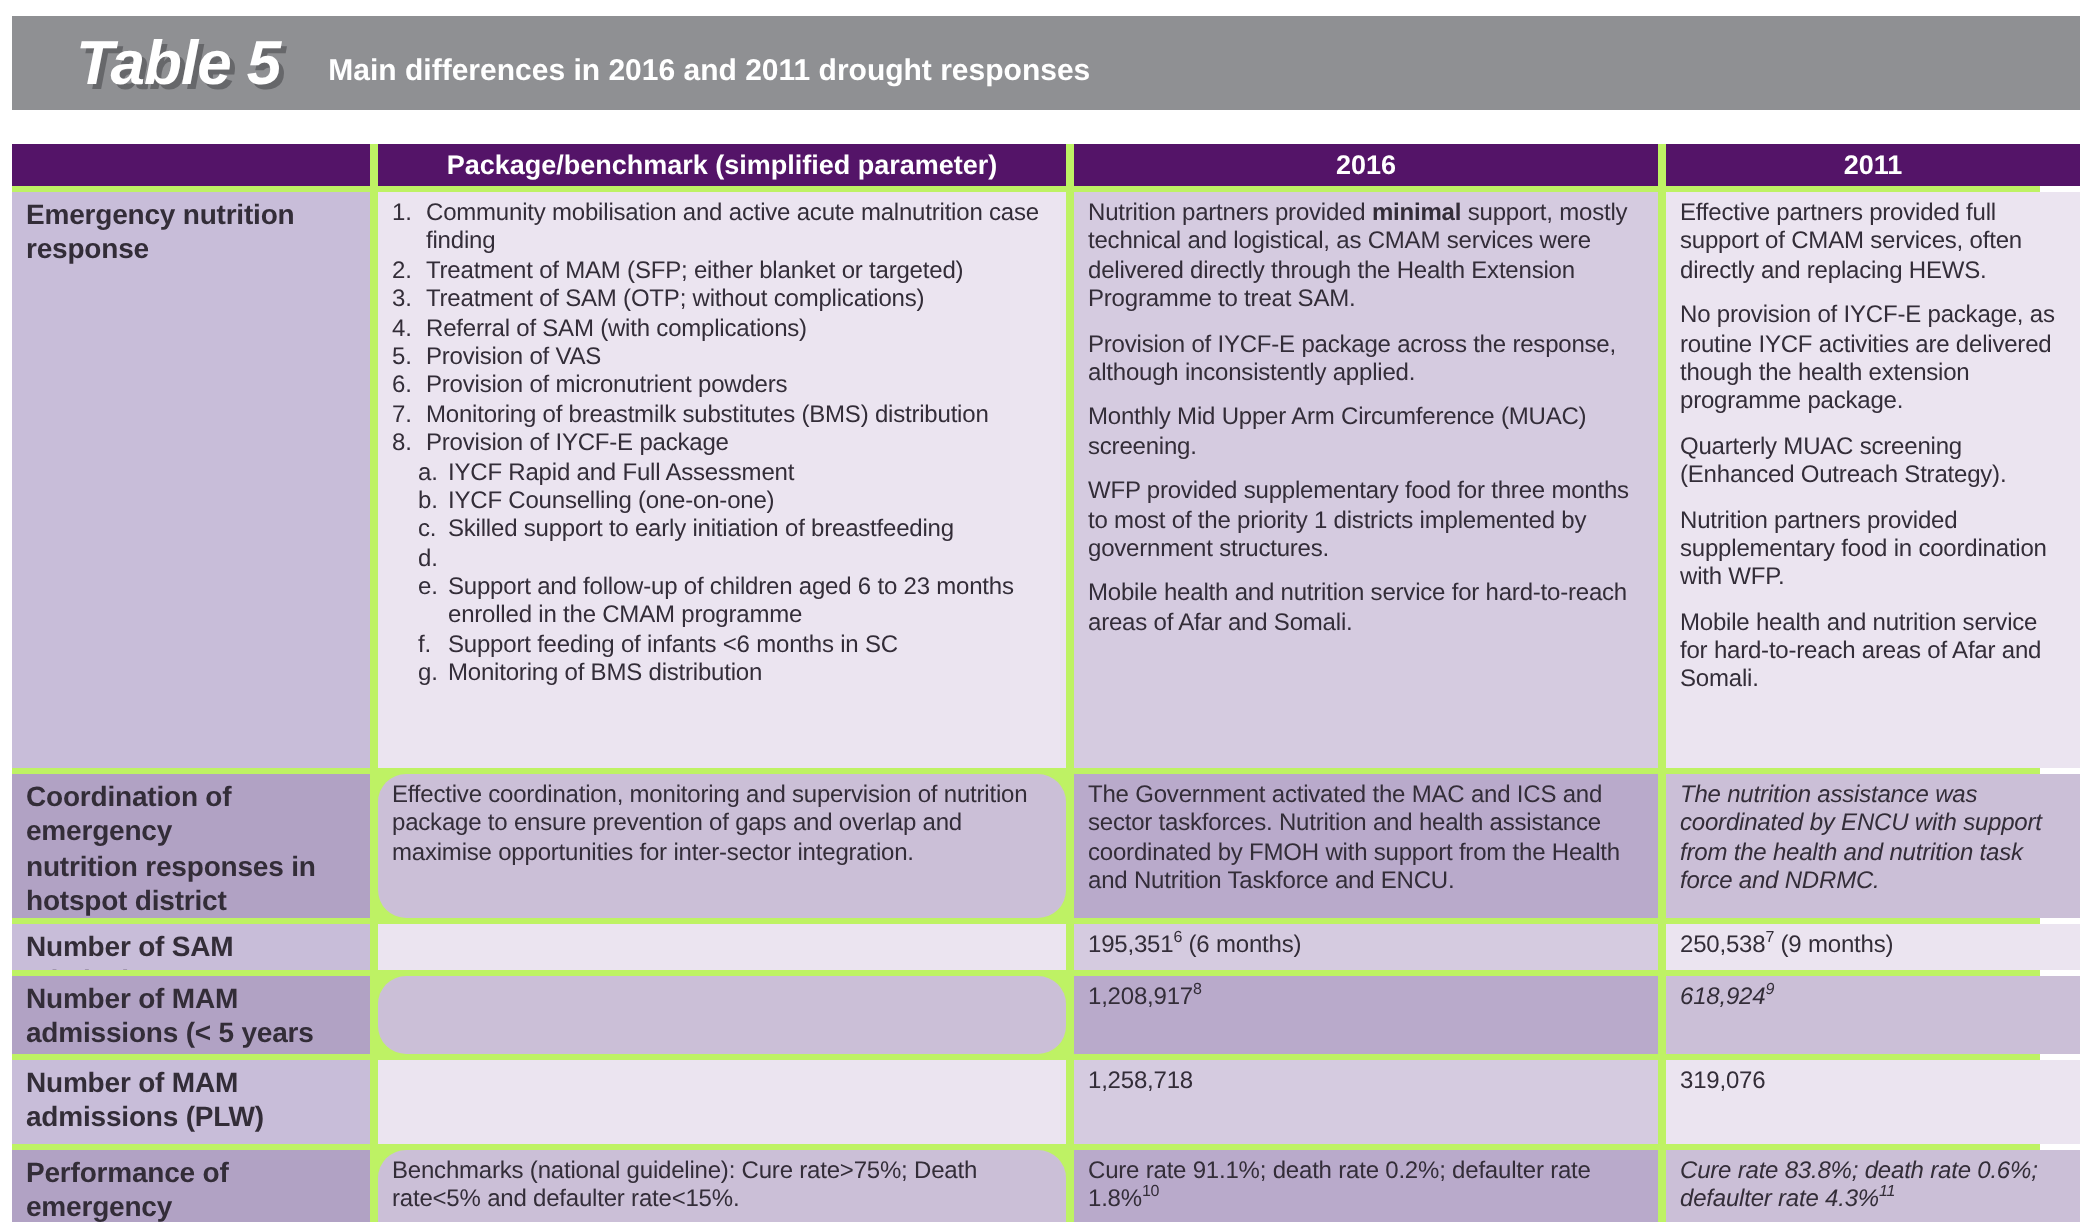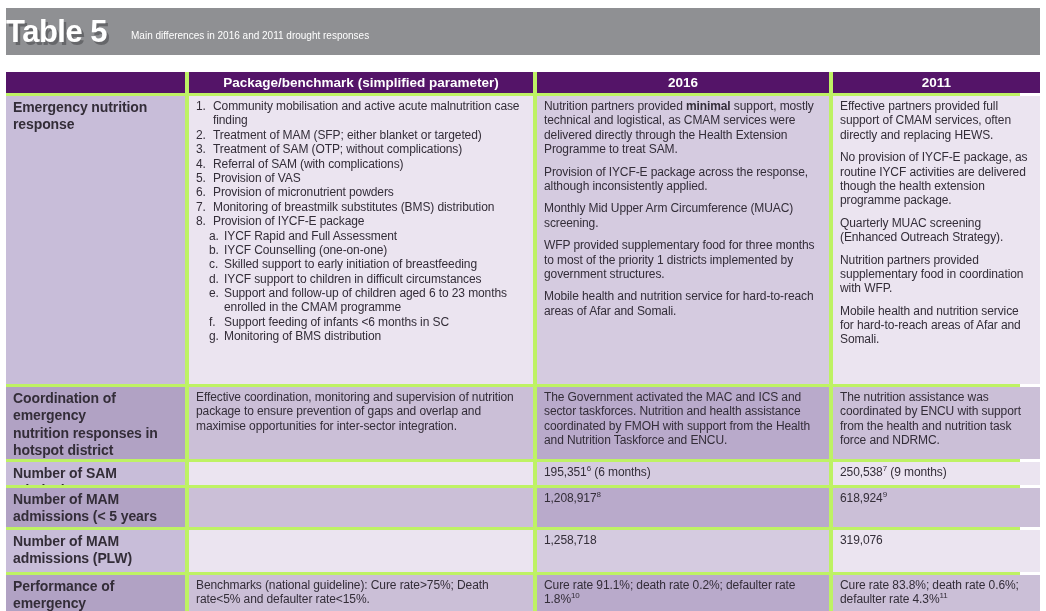--- a/index.html
+++ b/index.html
@@ -10,26 +10,27 @@
     color:var(--text,#332d38);
   }
   .page { position:relative; width:1046px; height:611px; background:#fff; overflow:hidden; }
 
   .banner {
     position:absolute; left:6px; top:8px; width:1034px; height:47px;
     background:var(--banner-bg,#8f9093);
     display:flex; align-items:center;
   }
   .banner-label {
-    font-size:31px; font-weight:bold; color:#fff; margin-left:0;
+    font-size:31px; font-weight:bold; color:#fff; margin-left:32px;
     letter-spacing:-0.5px;
     text-shadow:2.5px 2.5px 0 rgba(70,70,72,0.55);
     font-family:"Liberation Sans", sans-serif;
+    font-style:italic;
   }
-  .banner-title { font-size:10px; font-weight:normal; color:#fff; margin-left:24px; margin-top:8px;text-align:center; }
+  .banner-title { font-size:15px; font-weight:bold; color:#fff; margin-left:24px; margin-top:8px;text-align:center; }
 
   .grid {
     position:absolute; left:6px; top:72px; width:1014px;
     display:grid;
     grid-template-columns:179px 344px 292px 207px;
     grid-template-rows:21px 288px 72px 23px 39px 42px 49px;
     gap:3px 4px;
     background:#bef264;
   }
   .hcell {
@@ -40,23 +41,23 @@
   .cell { padding:3px 5px 3px 7px; font-size:12px; line-height:1.2; letter-spacing:-0.1px; overflow:hidden; }
   .lab  { font-weight:bold; font-size:14px; line-height:1.24; white-space:pre-line; }
 
   
   .lab.sA  { background:var(--label-light,#c8bdd9); }
   .pkg.sA  { background:var(--pkg-light,#ebe4f0); }
   .y16.sA  { background:var(--y2016-light,#d5cbe0); }
   .y11.sA  { background:var(--y2011-light,#ebe4f0); }
   
   .lab.sB  { background:var(--label-dark,#b1a2c4); }
-  .pkg.sB  { background:var(--pkg-dark,#cbbfd7); }
+  .pkg.sB  { background:var(--pkg-dark,#cbbfd7);border-radius:14px; }
   .y16.sB  { background:var(--y2016-dark,#b9aacb); }
-  .y11.sB  { background:var(--y2011-dark,#cbbfd7); }
+  .y11.sB  { background:var(--y2011-dark,#cbbfd7);font-style:italic; }
 
   .cell p + p { margin-top:8px; }
   .li { display:flex; }
   .li .m { flex:0 0 17px; width:17px; }
   .li.sub { padding-left:13px; }
   .li.sub .m { flex:0 0 15px; width:15px; }
   sup { font-size:8px; vertical-align:super; line-height:0; }
   b { font-weight:bold; }
 </style>
 </head>
@@ -118,21 +119,20 @@
       <div class="li sub">
           <span class="m">b.</span>
           <span>IYCF Counselling (one-on-one)</span>
         </div>
       <div class="li sub">
           <span class="m">c.</span>
           <span>Skilled support to early initiation of breastfeeding</span>
         </div>
       <div class="li sub">
           <span class="m">d.</span>
-          <span>IYCF support to children in difficult circumstances</span>
         </div>
       <div class="li sub">
           <span class="m">e.</span>
           <span>Support and follow-up of children aged 6 to 23 months enrolled in the CMAM programme</span>
         </div>
       <div class="li sub">
           <span class="m">f.</span>
           <span>Support feeding of infants &lt;6 months in SC</span>
         </div>
       <div class="li sub">

